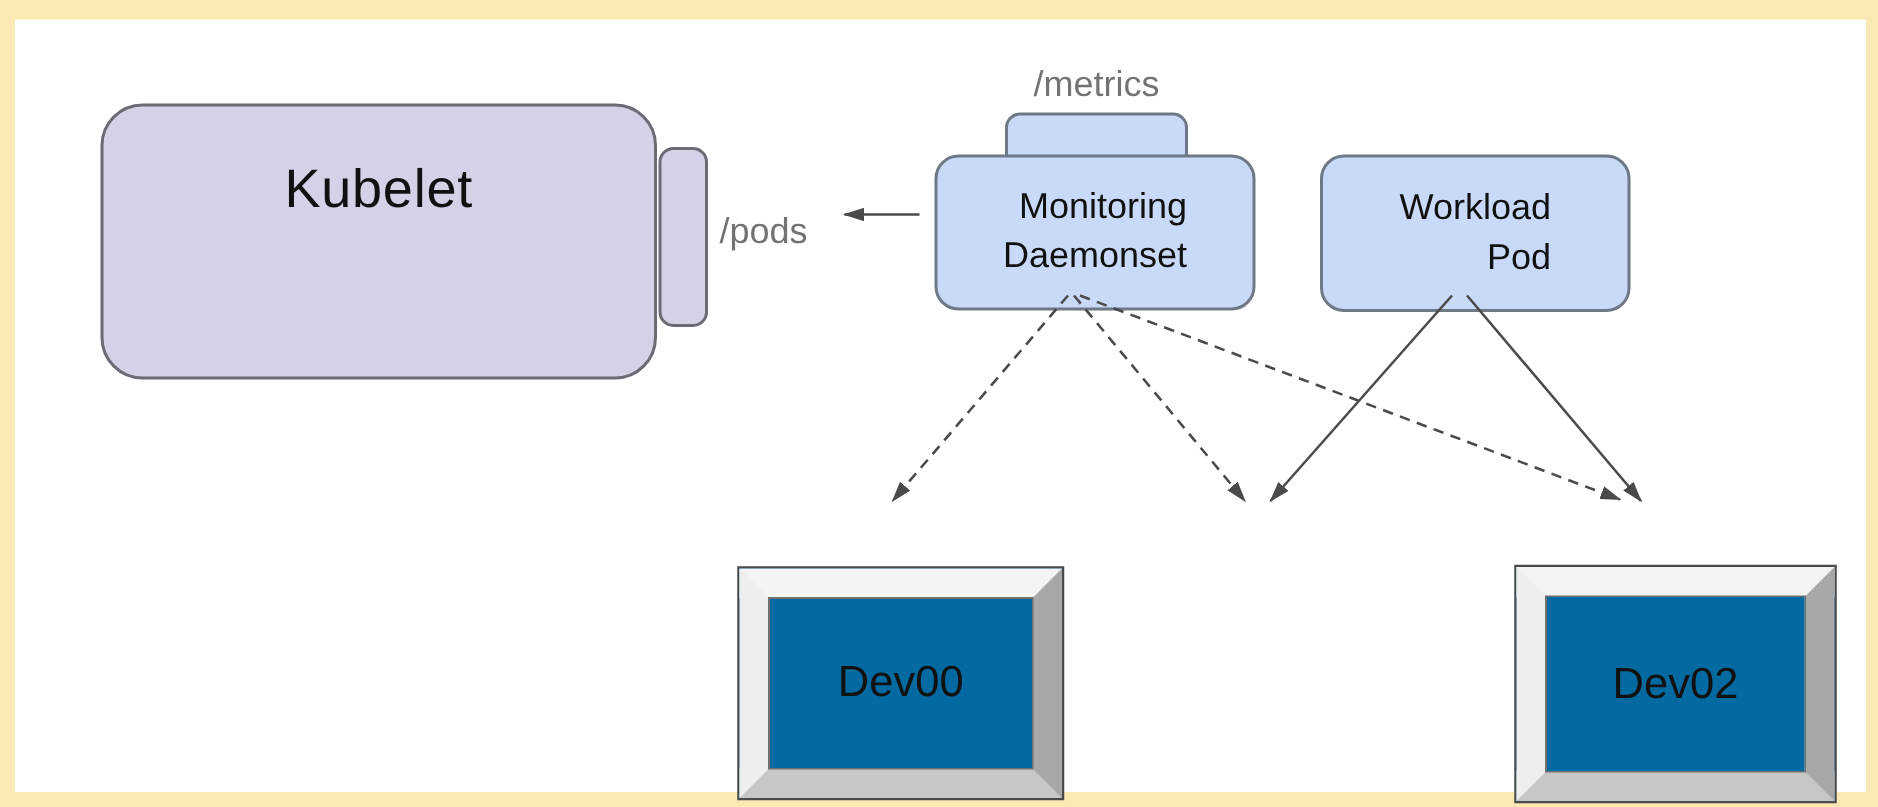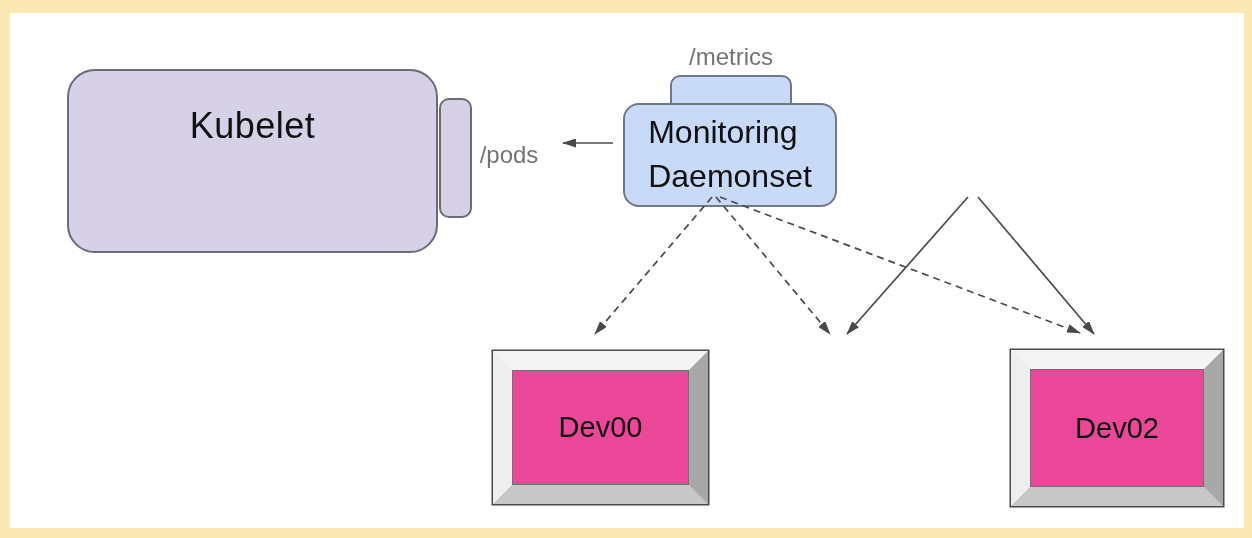--- a/index.html
+++ b/index.html
@@ -10,39 +10,39 @@
     color:#111;
     position:relative;
   }
   #canvas{
     position:absolute;left:10px;top:13px;width:1234px;height:515px;
     background:#ffffff;
   }
   .node{
     position:absolute;box-sizing:border-box;
     display:flex;align-items:center;justify-content:center;
-    text-align:left;
+    text-align:right;
   }
   
   .kubelet-main{
     left:57px;top:56px;width:371px;height:184px;
     background:#d7d1e8;border:2px solid #6e6a75;border-radius:28px;
     align-items:flex-start;padding-top:34px;
     font-size:36px;letter-spacing:.5px;
     z-index:2;
   }
   .kubelet-port{
     left:429px;top:85px;width:33px;height:120px;
     background:#d7d1e8;border:2px solid #6e6a75;border-radius:10px;
     z-index:1;
   }
   
   .blue-box{
     background:#c9daf8;border:2px solid #6f7887;border-radius:16px;
-    font-size:32px;line-height:1.36;white-space:pre-line;
+    font-size:24px;line-height:1.36;white-space:pre-line;
   }
   .monitoring-main{left:613px;top:90px;width:214px;height:104px;z-index:2;}
   .monitoring-tab{
     position:absolute;left:660px;top:62px;width:122px;height:42px;
     background:#c9daf8;border:2px solid #6f7887;border-radius:10px;
     box-sizing:border-box;z-index:1;
   }
   .workload-main{left:870px;top:90px;width:207px;height:105px;z-index:2;}
   
   .endpoint-label{
@@ -51,24 +51,25 @@
   .metrics-label{left:631px;top:30px;width:180px;}
   .pods-label{left:424px;top:128px;width:150px;}
   
   .dev-box{
     position:absolute;box-sizing:border-box;
     border-style:solid;border-width:20px;
     border-top-color:#f4f4f4;
     border-left-color:#eeeeee;
     border-right-color:#a8a8a8;
     border-bottom-color:#c7c7c7;
-    background:#ec4899;
+    background:#0369a1;
     box-shadow:0 0 0 1.5px #4a4a4a;
     display:flex;align-items:center;justify-content:center;
     font-size:29px;
+    margin-top:28px;
   }
   .dev-box::after{
     content:"";position:absolute;inset:0;pointer-events:none;
     box-shadow:0 0 0 1px #707070;
   }
   .dev00{left:483px;top:338px;width:215px;height:153px;}
   .dev01{left:740px;top:338px;width:214px;height:153px;}
   .dev02{left:1001px;top:337px;width:212px;height:156px;}
   
   #edges{
@@ -89,20 +90,24 @@
   </div>
   <div class="endpoint-label pods-label">/pods</div>
 
   <div class="monitoring-tab"></div>
   <div class="endpoint-label metrics-label">/metrics</div>
   <div class="node blue-box monitoring-main">
     <span>Monitoring
 Daemonset</span>
   </div>
 
+  <div class="node blue-box workload-main">
+    <span>Workload
+Pod</span>
+  </div>
 
   <div class="dev-box dev00">
     <span>Dev00</span>
   </div>
   <div class="dev-box dev02">
     <span>Dev02</span>
   </div>
 
 </div>
 

